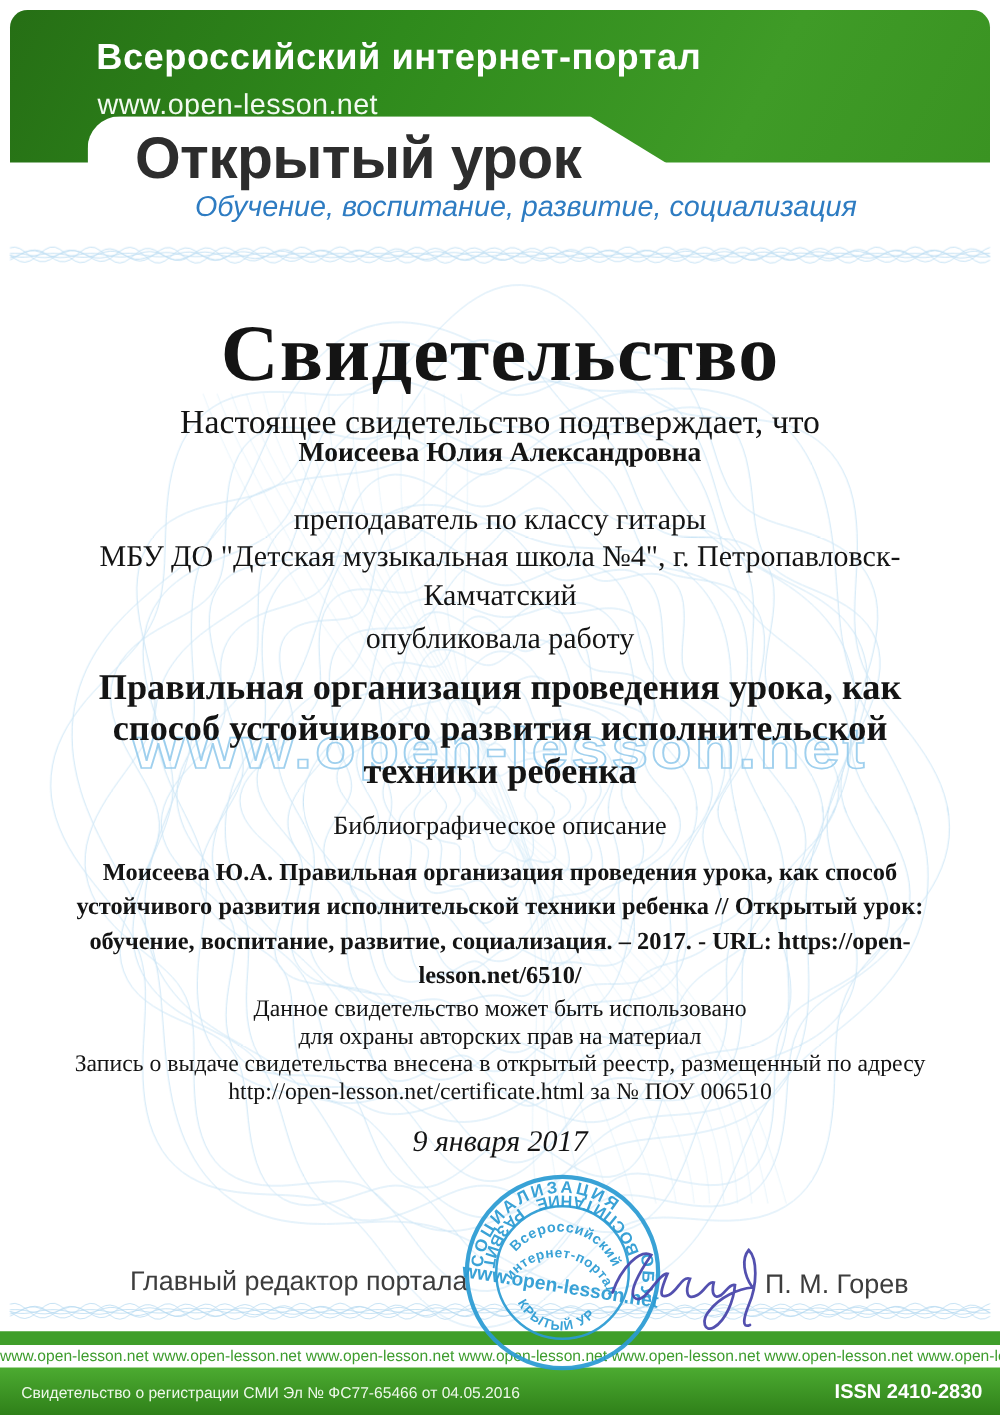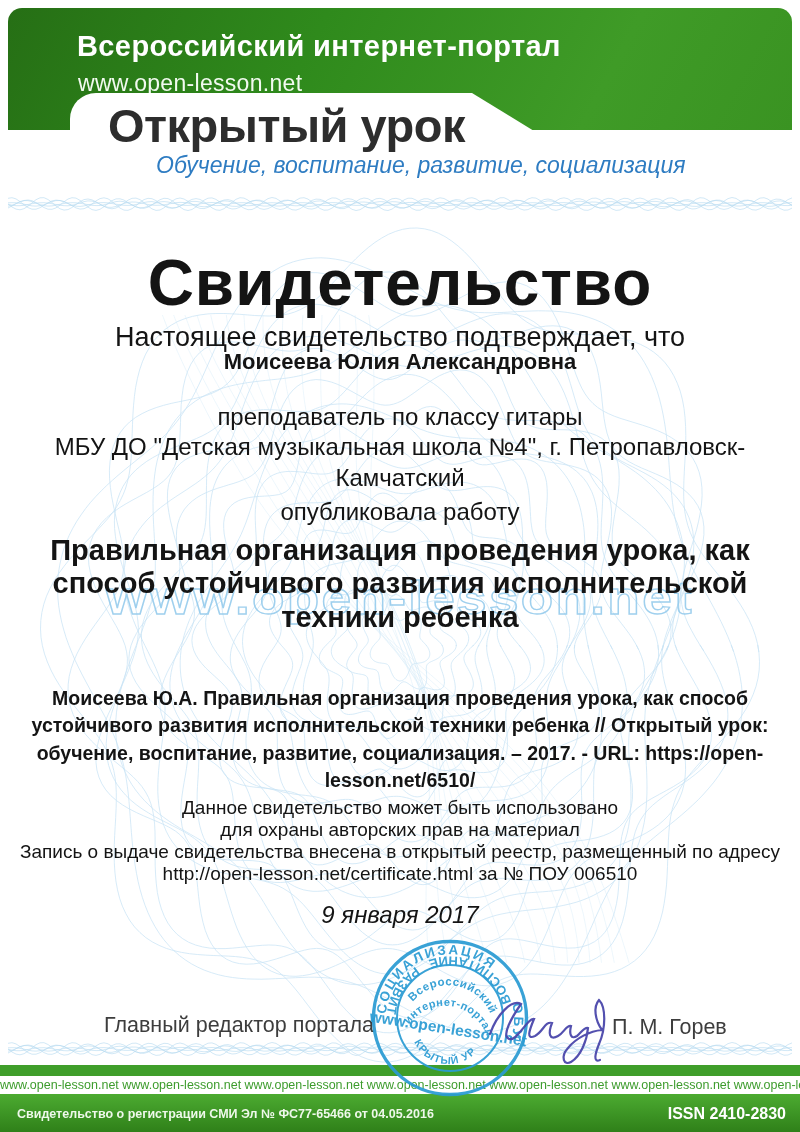--- a/index.html
+++ b/index.html
@@ -16,21 +16,21 @@
     border-top-left-radius:26px;
     clip-path:polygon(0 0,402px 0,464px 38px,0 38px);}
   .logo-title{position:absolute;left:108px;top:98px;font-size:47px;font-weight:bold;color:#2d2d2d;letter-spacing:-.5px;}
   .logo-subtitle{position:absolute;left:112px;top:152px;font-size:23px;font-style:italic;color:#2e7cc2;margin-left:44px;}
 
   
   .guilloche{position:absolute;left:0;top:0;z-index:0;pointer-events:none;}
 
   
   .ctext{position:absolute;left:0;right:0;text-align:center;color:#141414;
-    font-family:Liberation Sans, sans-serif;white-space:pre-line;z-index:1;}
+    font-family:Liberation Serif, serif;white-space:pre-line;z-index:1;}
   .cert-title{top:246px;font-size:64px;font-weight:bold;letter-spacing:1px;}
   .cert-intro{top:322px;font-size:27px;}
   .cert-name{top:349px;font-size:22px;font-weight:bold;}
   .cert-position{top:403px;font-size:24px;}
   .cert-institution{top:431px;font-size:24px;line-height:1.3;}
   .cert-action{top:498px;font-size:24px;}
   .cert-work{top:534px;font-size:29px;font-weight:bold;line-height:1.15;}
   .cert-bib-label{top:648px;font-size:21px;}
   .cert-bib{top:685px;font-size:19.5px;font-weight:bold;line-height:1.4;}
   .cert-usage{top:797px;font-size:19px;line-height:1.17;}
@@ -43,21 +43,21 @@
   
   .stamp-svg{position:absolute;left:360px;top:928px;z-index:3;}
   .sig-svg{position:absolute;left:478px;top:980px;z-index:3;}
 
   
   .footer-strip{position:absolute;left:0;top:1065px;width:800px;height:11px;background:#3f9e2a;z-index:2;}
   .footer-urls{position:absolute;left:0;top:1076px;width:800px;height:18px;background:#ffffff;
     overflow:hidden;white-space:nowrap;text-align:center;font-size:12.5px;color:#3d9c2d;line-height:18px;z-index:2;}
   .footer-bar{position:absolute;left:0;top:1094px;width:800px;height:38px;
     background:linear-gradient(#4cab31,#2f8019);z-index:2;}
-  .footer-reg{position:absolute;left:17px;top:0;height:28px;line-height:40px;font-size:12.5px;color:#eef8ea;font-weight:bold;}
+  .footer-reg{position:absolute;left:17px;top:0;height:28px;line-height:40px;font-size:12.5px;color:#eef8ea;}
   .footer-issn{position:absolute;right:14px;top:0;height:38px;line-height:40px;font-size:16px;font-weight:bold;color:#ffffff;}
 </style>
 </head>
 <body>
 
 <div class="page">
 
   <svg class="guilloche" id="guilloche-svg" width="800" height="1132" viewBox="0 0 800 1132">
     <g id="guilloche-lines" fill="none" stroke="#a8d3ef" stroke-width="0.75" opacity="0.62">
         <path d="M8,198.3L12,197.7L16,198.9L20,201.6L24,204.8L28,207.6L32,209.2L36,209.2L40,207.7L44,205.3L48,202.8L52,200.9L56,200.1L60,200.5L64,201.8L68,203.6L72,205.2L76,206.2L80,206.4L84,205.9L88,205.0L92,204.0L96,203.1L100,202.7L104,202.6L108,202.9L112,203.5L116,204.2L120,204.8L124,205.3L128,205.4L132,205.2L136,204.5L140,203.5L144,202.5L148,201.8L152,201.6L156,202.3L160,203.6L164,205.3L168,206.9L172,207.9L176,207.7L180,206.3L184,204.0L188,201.4L192,199.4L196,198.6L200,199.4L204,201.7L208,204.8L212,207.9L216,209.9L220,210.3L224,208.7L228,205.8L232,202.2L236,199.3L240,197.7L244,198.1L248,200.1L252,203.2L256,206.3L260,208.6L264,209.4L268,208.6L272,206.6L276,204.0L280,201.7L284,200.3L288,200.1L292,201.1L296,202.7L300,204.4L304,205.7L308,206.4L312,206.2L316,205.5L320,204.5L324,203.5L328,202.8L332,202.6L336,202.7L340,203.2L344,203.8L348,204.5L352,205.1L356,205.4L360,205.3L364,204.9L368,204.0L372,203.0L376,202.1L380,201.6L384,201.8L388,202.8L392,204.4L396,206.2L400,207.5L404,207.9L408,207.1L412,205.2L416,202.7L420,200.3L424,198.8L428,198.8L432,200.4L436,203.2L440,206.4L444,209.1L448,210.3L452,209.7L456,207.4L460,204.0L464,200.6L468,198.3L472,197.7L476,198.9L480,201.6L484,204.8L488,207.6L492,209.2L496,209.2L500,207.7L504,205.3L508,202.8L512,200.9L516,200.1L520,200.5L524,201.8L528,203.6L532,205.2L536,206.2L540,206.4L544,205.9L548,205.0L552,204.0L556,203.1L560,202.7L564,202.6L568,202.9L572,203.5L576,204.2L580,204.8L584,205.3L588,205.4L592,205.2L596,204.5L600,203.5L604,202.5L608,201.8L612,201.6L616,202.3L620,203.6L624,205.3L628,206.9L632,207.9L636,207.7L640,206.3L644,204.0L648,201.4L652,199.4L656,198.6L660,199.4L664,201.7L668,204.8L672,207.9L676,209.9L680,210.3L684,208.7L688,205.8L692,202.2L696,199.3L700,197.7L704,198.1L708,200.1L712,203.2L716,206.3L720,208.6L724,209.4L728,208.6L732,206.6L736,204.0L740,201.7L744,200.3L748,200.1L752,201.1L756,202.7L760,204.4L764,205.7L768,206.4L772,206.2L776,205.5L780,204.5L784,203.5L788,202.8L792,202.6" stroke-width="0.8" stroke="#8cc4e8" opacity="0.8"></path>
@@ -127,20 +127,21 @@
   <div class="ctext cert-title">Свидетельство</div>
   <div class="ctext cert-intro">Настоящее свидетельство подтверждает, что</div>
   <div class="ctext cert-name">Моисеева Юлия Александровна</div>
   <div class="ctext cert-position">преподаватель по классу гитары</div>
   <div class="ctext cert-institution">МБУ ДО "Детская музыкальная школа №4", г. Петропавловск-
 Камчатский</div>
   <div class="ctext cert-action">опубликовала работу</div>
   <div class="ctext cert-work">Правильная организация проведения урока, как
 способ устойчивого развития исполнительской
 техники ребенка</div>
+  <div class="ctext cert-bib-label">Библиографическое описание</div>
   <div class="ctext cert-bib">Моисеева Ю.А. Правильная организация проведения урока, как способ
 устойчивого развития исполнительской техники ребенка // Открытый урок:
 обучение, воспитание, развитие, социализация. – 2017. - URL: https://open-
 lesson.net/6510/</div>
   <div class="ctext cert-usage">Данное свидетельство может быть использовано
 для охраны авторских прав на материал</div>
   <div class="ctext cert-registry">Запись о выдаче свидетельства внесена в открытый реестр, размещенный по адресу
 http://open-lesson.net/certificate.html за № ПОУ 006510</div>
   <div class="ctext cert-date">9 января 2017</div>
 

